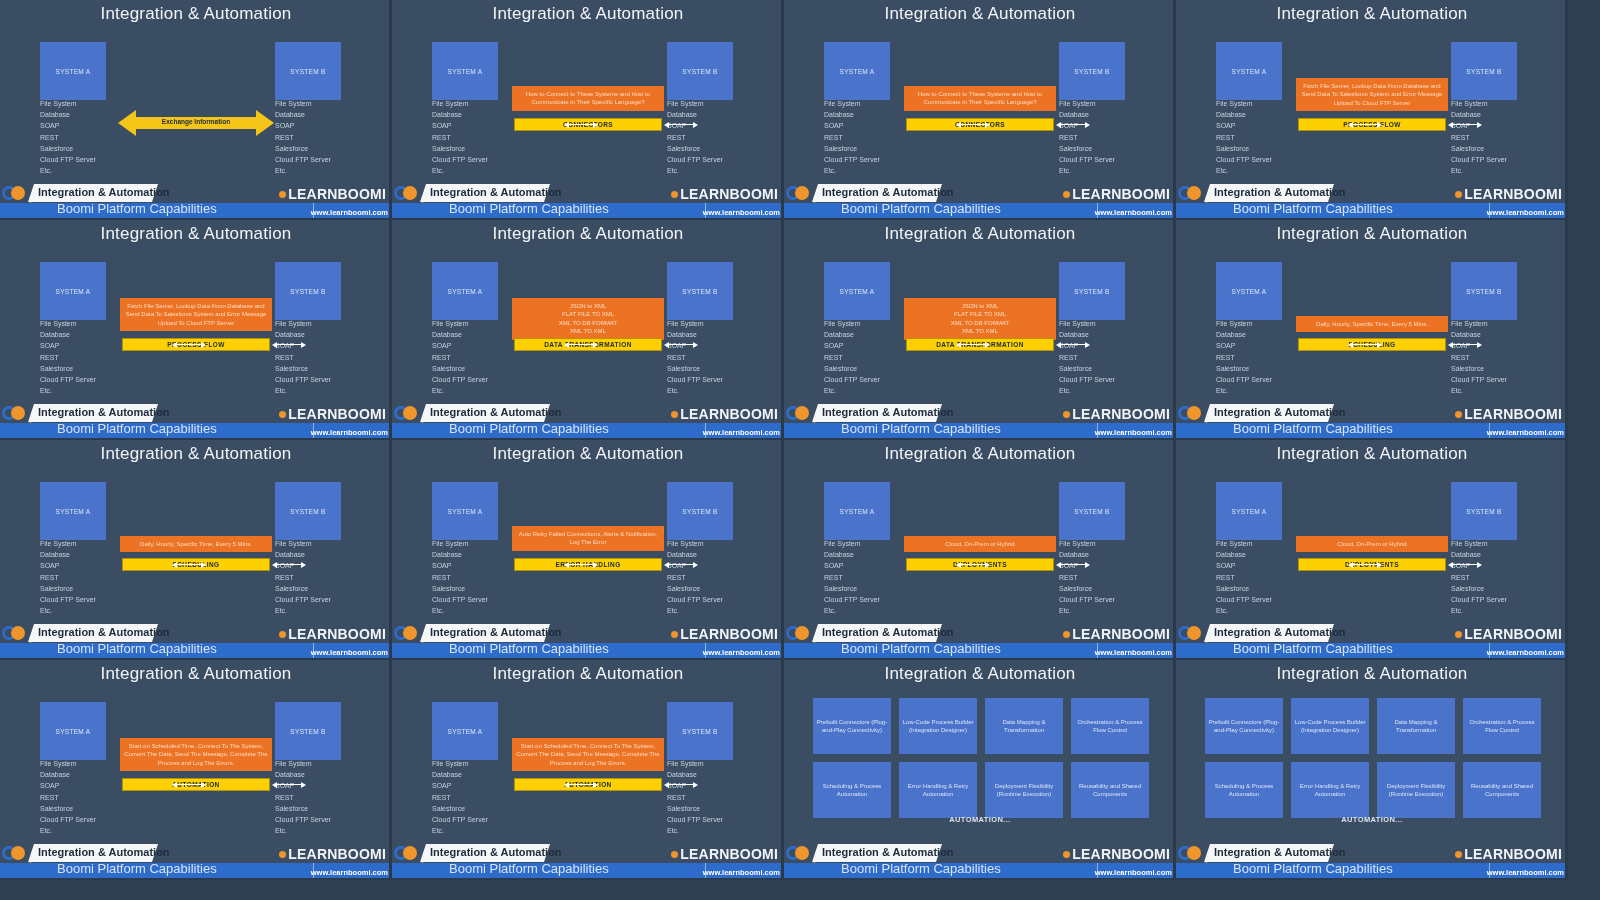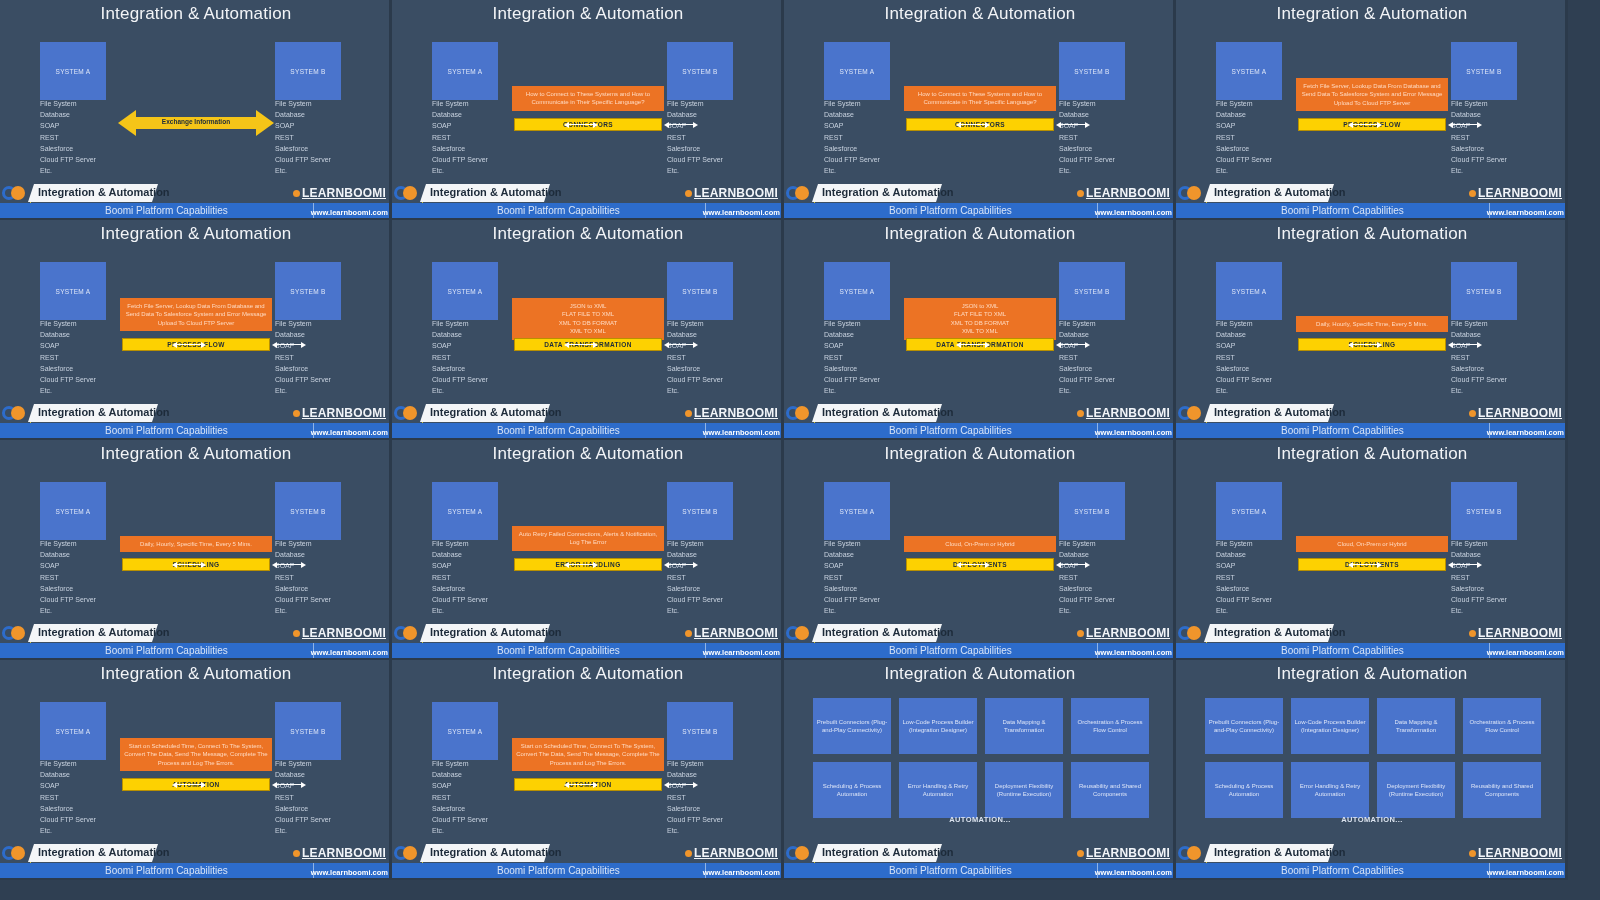--- a/index.html
+++ b/index.html
@@ -153,33 +153,33 @@
   .f-white-txt{
     position:absolute; left:38px; top:3px;
     color:#1d2b3a; font-size:11px; font-weight:bold; letter-spacing:0px;
   }
   .f-diag{
     position:absolute; left:15px; top:19px; width:16px; height:15px;
     background:linear-gradient(to bottom right, transparent 48%, #d4c63a 48%, #d4c63a 56%, transparent 56%);
   }
   .f-sub{
     position:absolute; left:57px; bottom:2px;
-    color:#d8e4f7; font-size:10px;margin-left:48px;
+    color:#d8e4f7; font-size:13px;
   }
   .f-url{
     position:absolute; right:4px; bottom:1.5px;
     color:#ffffff; font-size:7.5px; font-weight:bold;
   }
   .f-divider{
     position:absolute; right:78px; bottom:0; width:1px; height:15px; background:#8fb4e8;
   }
   .f-brand{
     position:absolute; right:6px; top:3px;
-    color:#f2f5f9; font-size:12px; font-weight:bold; letter-spacing:.2px;
-    display:flex; align-items:center; gap:2px;text-decoration:underline;
+    color:#f2f5f9; font-size:14px; font-weight:bold; letter-spacing:.2px;
+    display:flex; align-items:center; gap:2px;
   }
   .brandmark{
     display:inline-block; width:7px; height:7px; border-radius:50%;
     background:#f0952b;
   }
   .logo{
     position:absolute; left:2px; top:2px; width:24px; height:16px;
   }
   .logo .c1{
     position:absolute; left:0; top:1px; width:14px; height:14px; border-radius:50%;

